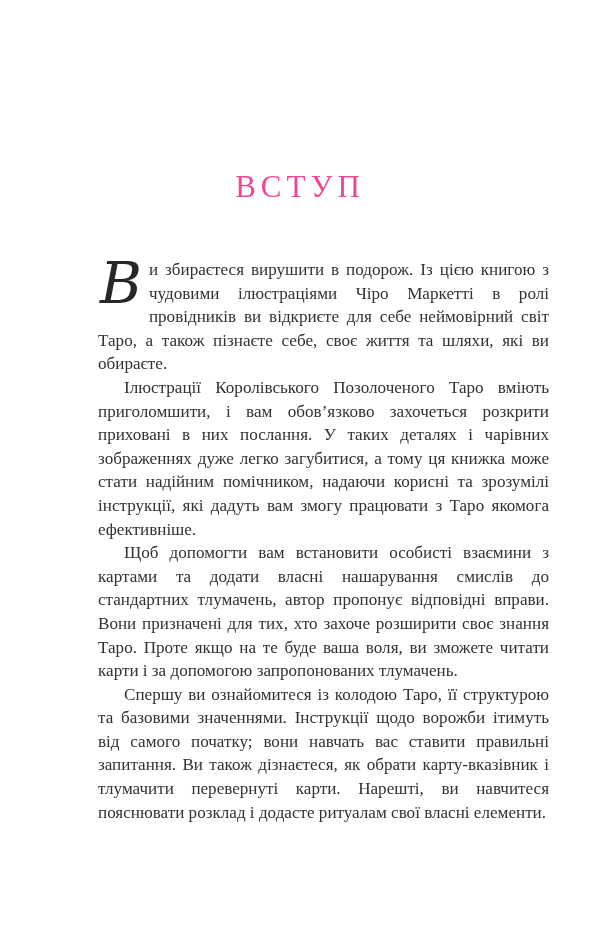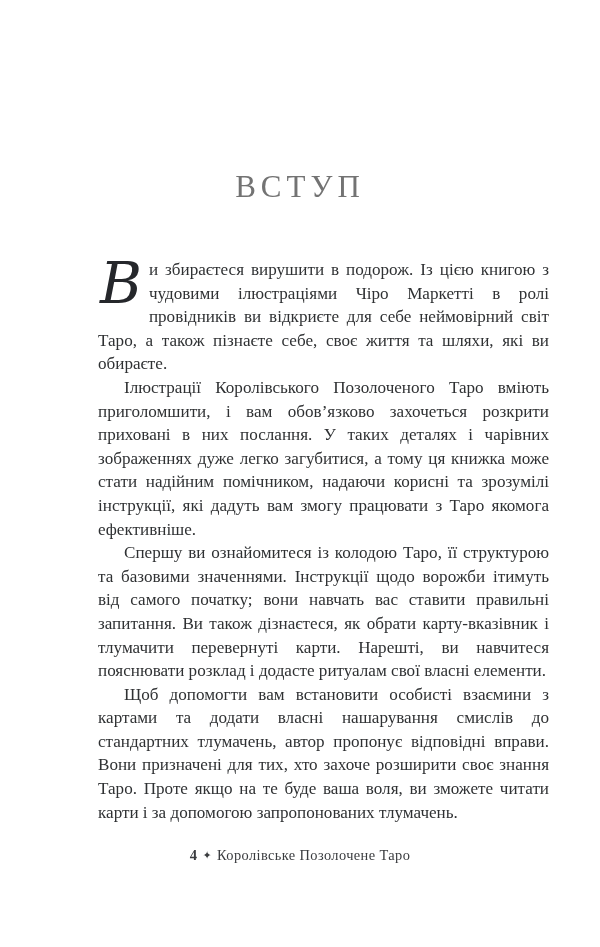--- a/index.html
+++ b/index.html
@@ -22,21 +22,21 @@
   }
   .page-title {
     position: absolute;
     top: 148px;
     left: 0;
     width: 600px;
     text-align: center;
     font-size: 31px;
     letter-spacing: 5px;
     font-weight: 400;
-    color: #737373;
+    color: #ec4899;
     font-family: "Liberation Serif", "DejaVu Serif", serif;
   }
   .text-block {
     position: absolute;
     top: 258px;
     left: 98px;
     width: 451px;
   }
   p.body-par {
     margin: 0;
@@ -88,24 +88,21 @@
 <div class="page">
 
   <h1 class="page-title">ВСТУП</h1>
 
   <div class="text-block">
 
     <p class="body-par first-par"><span class="dropcap">В</span><span>и збираєтеся вирушити в подорож. Із цією книгою з чудовими ілюстраціями Чіро Маркетті в ролі провідників ви відкриєте для себе неймовірний світ Таро, а також пізнаєте себе, своє життя та шляхи, які ви обираєте.</span></p>
 
     <p class="body-par">Ілюстрації Королівського Позолоченого Таро вміють приголомшити, і вам обов’язково захочеться розкрити приховані в них послання. У таких деталях і чарівних зображеннях дуже легко загубитися, а тому ця книжка може стати надійним помічником, надаючи корисні та зрозумілі інструкції, які дадуть вам змогу працювати з Таро якомога ефективніше.</p>
 
+    <p class="body-par">Щоб допомогти вам встановити особисті взаємини з картами та додати власні нашарування смислів до стандартних тлумачень, автор пропонує відповідні вправи. Вони призначені для тих, хто захоче розширити своє знання Таро. Проте якщо на те буде ваша воля, ви зможете читати карти і за допомогою запропонованих тлумачень.</p>
+
     <p class="body-par">Спершу ви ознайомитеся із колодою Таро, її структурою та базовими значеннями. Інструкції щодо ворожби ітимуть від самого початку; вони навчать вас ставити правильні запитання. Ви також дізнаєтеся, як обрати карту-вказівник і тлумачити перевернуті карти. Нарешті, ви навчитеся пояснювати розклад і додасте ритуалам свої власні елементи.</p>
-
-    <p class="body-par">Щоб допомогти вам встановити особисті взаємини з картами та додати власні нашарування смислів до стандартних тлумачень, автор пропонує відповідні вправи. Вони призначені для тих, хто захоче розширити своє знання Таро. Проте якщо на те буде ваша воля, ви зможете читати карти і за допомогою запропонованих тлумачень.</p>
 
 
   </div>
 
-  <div class="footer">
-    <span class="pagenum">4</span><span class="sep">✦</span><span>Королівське Позолочене Таро</span>
-  </div>
 
 </div>
 
 </body></html>

